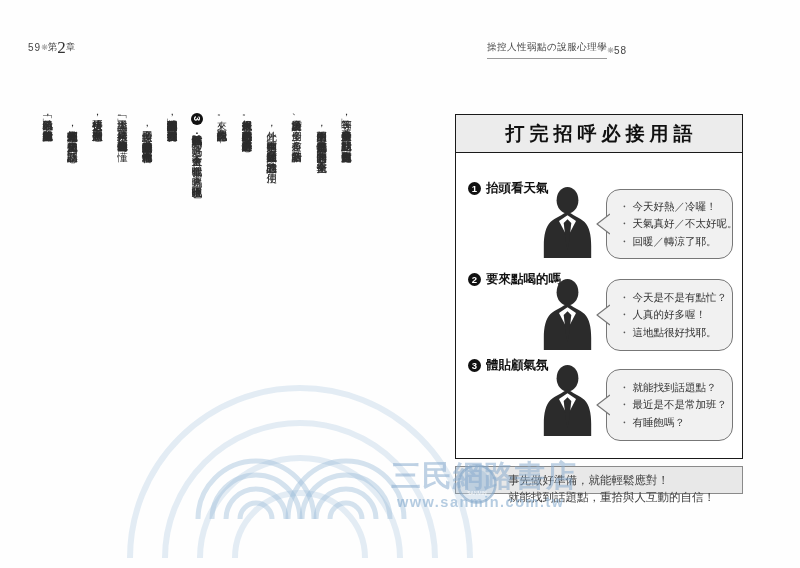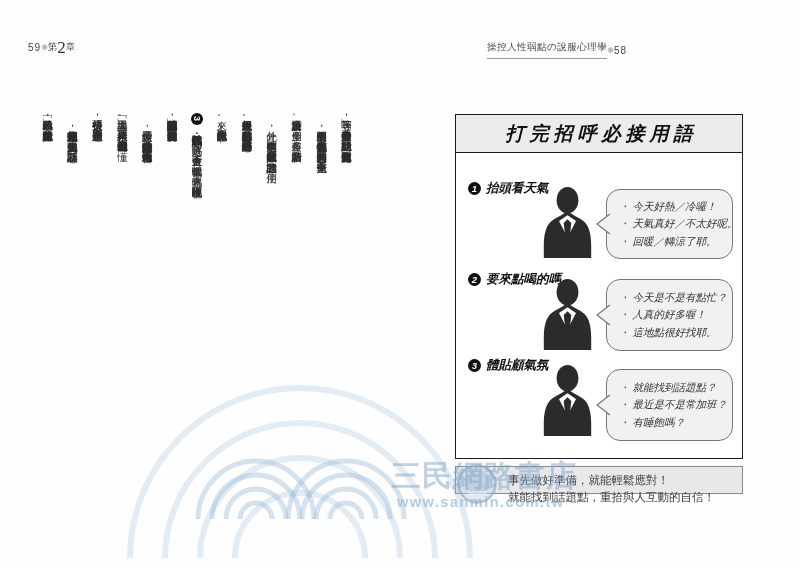--- a/index.html
+++ b/index.html
@@ -28,21 +28,21 @@
   .vcol{line-height:24.9px;letter-spacing:0;}
   .vcol.indent{text-indent:11px;}
   .vcol .vlabel{font-weight:bold;}
   .nbadge{
     display:inline-block;width:12px;height:12px;background:#111;color:#fff;
     border-radius:50%;text-align:center;line-height:12px;font-size:9px;font-weight:bold;
     font-family:"Liberation Sans",sans-serif;margin:1px 0 2px 0;
   }
   
   .right-page{position:absolute;left:455px;top:114px;width:288px;}
-  .info-box{border:1.5px solid #1a1a1a;width:288px;height:345px;box-sizing:border-box;background:#fff;font-style:italic;}
+  .info-box{border:1.5px solid #1a1a1a;width:288px;height:345px;box-sizing:border-box;background:#fff;}
   .box-title{
     height:37px;line-height:37px;background:#ececec;border-bottom:1.5px solid #1a1a1a;
     text-align:center;font-size:19px;font-weight:bold;letter-spacing:5px;text-indent:5px;color:#111;
   }
   .box-body{position:relative;height:306px;}
   .item-label{position:absolute;left:12px;font-size:12.5px;font-weight:bold;color:#111;display:flex;align-items:center;gap:5px;}
   .item-label .nbadge{width:13px;height:13px;line-height:13px;font-size:9.5px;margin:0;}
   .lab1{top:27px;}.lab2{top:118px;}.lab3{top:204px;}
   .sil{position:absolute;left:83px;width:57px;height:72px;}
   .sil1{top:33px;}.sil2{top:125px;}.sil3{top:211px;}

